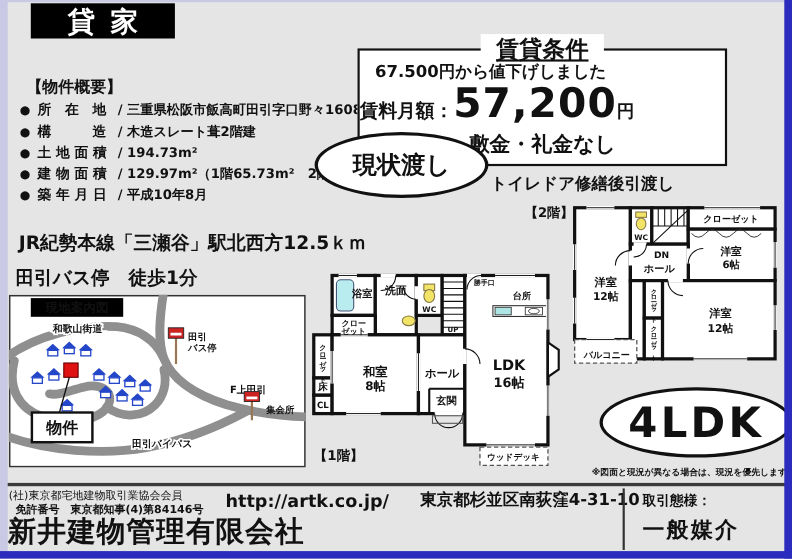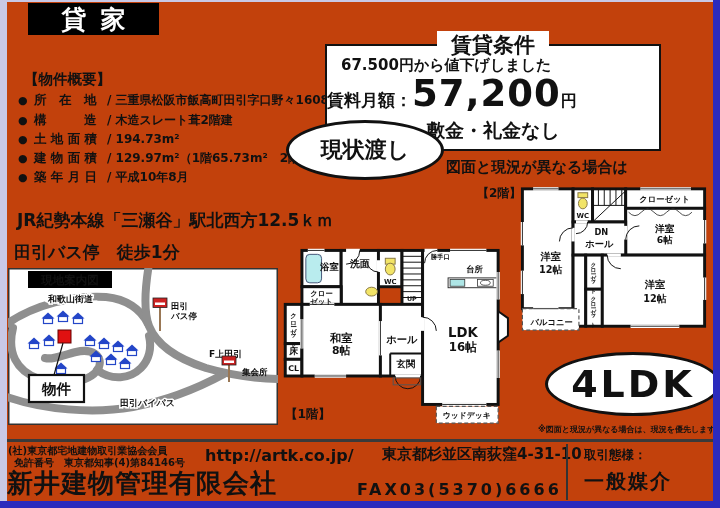--- a/index.html
+++ b/index.html
@@ -1,56 +1,56 @@
 <!DOCTYPE html>
 <html><head>
 <meta charset="utf-8">
 <style>
   html,body{margin:0;padding:0;}
-  .stage{position:relative;width:720px;height:508px;background:#c2410c;overflow:hidden;
+  .stage{position:relative;width:720px;height:508px;background:#e5e5e5;overflow:hidden;
          font-family:"DejaVu Sans",sans-serif;color:#111;}
   .abs{position:absolute;}
   
   .edge-left{left:0;top:0;width:7px;height:508px;background:#c9c9e6;}
   .edge-top{left:0;top:0;width:720px;height:2px;background:#c9c9e6;}
   .edge-right{left:713px;top:0;width:7px;height:508px;background:#2b2bbd;}
   .edge-bottom{left:0;top:501px;width:720px;height:7px;background:#2b2bbd;}
   
   .title-box{left:28px;top:3px;width:131px;height:32px;background:#000;color:#fff;
              display:flex;align-items:center;justify-content:center;font-size:25px;
              font-weight:bold;letter-spacing:14px;text-indent:14px;}
   
   .ov-heading{left:24px;top:70px;font-size:14.5px;font-weight:bold;}
   .ov-row{left:18px;display:flex;align-items:baseline;font-weight:bold;font-size:12.5px;white-space:nowrap;}
   .ov-row .bullet{width:16px;font-size:11px;}
   .ov-row .ov-label{width:67px;}
   .ov-row .ov-value{margin-left:6px;font-size:12px;}
   
   .cond-box{left:325px;top:44px;width:332px;height:103px;border:2.5px solid #111;background:#fff;}
   .cond-title{position:absolute;top:-15px;left:50%;transform:translateX(-50%);background:#fff;
-              padding:0 14px;font-size:21px;font-weight:bold;white-space:nowrap;}
+              padding:0 14px;font-size:21px;font-weight:bold;white-space:nowrap;text-decoration:underline;}
   .cond-discount{position:absolute;left:14px;top:10px;font-size:15px;font-weight:bold;}
   .cond-rent{position:absolute;left:0;right:0;top:26px;text-align:left;white-space:nowrap;}
   .rent-label{font-size:17px;font-weight:bold;}
   .rent-amount{font-size:37px;font-weight:bold;letter-spacing:1px;}
   .rent-unit{font-size:16px;font-weight:bold;}
   .cond-deposit{position:absolute;left:0;right:0;top:72px;text-align:center;font-size:19px;font-weight:bold;}
   
   .oval{border-radius:50%;background:#fff;display:flex;align-items:center;justify-content:center;font-weight:bold;}
   .as-is{left:286px;top:120px;width:152px;height:54px;border:3px solid #111;font-size:22px;z-index:5;}
   .ldk-badge{left:545px;top:352px;width:170px;height:58px;border:3.5px solid #111;font-size:38px;letter-spacing:3px;}
   .handover{left:446px;top:158px;font-size:15px;font-weight:bold;}
   
   .train{left:17px;top:209px;font-size:17px;font-weight:bold;}
   .bus{left:14px;top:241px;font-size:17px;font-weight:bold;}
   .f2-label{left:477px;top:185px;font-size:12px;font-weight:bold;}
   .disclaimer{left:538px;top:424px;font-size:8px;font-weight:bold;white-space:nowrap;}
   
   .footer-line{left:0;top:439px;width:720px;height:3px;background:#3a3a3a;}
-  .membership{left:8px;top:444px;font-size:10px;font-weight:bold;text-align:center;}
+  .membership{left:8px;top:444px;font-size:10px;font-weight:normal;text-align:center;}
   .license{left:14px;top:456px;font-size:10px;font-weight:bold;}
   .company{left:7px;top:466px;font-size:26px;font-weight:bold;letter-spacing:1px;}
   .url{left:205px;top:446px;font-size:16px;font-weight:bold;}
   .office-address{left:382px;top:445px;font-size:15px;font-weight:bold;}
   .tel{left:368px;top:462px;font-size:16px;font-weight:bold;letter-spacing:3px;margin-top:48px;}
   .fax{left:357px;top:480px;font-size:16px;font-weight:bold;letter-spacing:3px;}
   .vline{left:566px;top:444px;width:2px;height:56px;background:#333;}
   .deal-label{left:584px;top:447px;font-size:12.5px;font-weight:bold;}
   .deal-type{left:584px;top:468px;font-size:20px;font-weight:bold;letter-spacing:2px;}
   svg text{font-family:"DejaVu Sans",sans-serif;font-weight:bold;fill:#111;}
@@ -96,21 +96,21 @@
     <div class="cond-discount">67.500円から値下げしました</div>
     <div class="cond-rent">
       <span class="rent-label">賃料月額：</span><span class="rent-amount">57,200</span><span class="rent-unit">円</span>
     </div>
     <div class="cond-deposit">敷金・礼金なし</div>
   </div>
 
   <div class="abs oval as-is">
     <span>現状渡し</span>
   </div>
-  <div class="abs handover">図面と現況が異なる場合は</div>
+  <div class="abs handover">トイレドア修繕後引渡し</div>
 
   <div class="abs train">JR紀勢本線「三瀬谷」駅北西方12.5ｋｍ</div>
   <div class="abs bus">田引バス停　徒歩1分</div>
 
   <svg class="abs" style="left:8px;top:268px" width="270" height="157" viewBox="0 0 270 157">
     <defs>
       <g id="house">
         <polygon points="-6.5,0.5 0,-5.5 6.5,0.5" fill="#2446c8"></polygon>
         <rect x="-4.5" y="0.5" width="9" height="5" fill="#fff" stroke="#2446c8" stroke-width="1.2"></rect>
       </g>
@@ -327,21 +327,20 @@
 
   <div class="abs disclaimer">※図面と現況が異なる場合は、現況を優先します</div>
 
   <div class="abs footer-line"></div>
   <div class="abs membership">(社)東京都宅地建物取引業協会会員</div>
   <div class="abs license">免許番号　東京都知事(4)第84146号</div>
   <div class="abs company">新井建物管理有限会社</div>
   <div class="abs url">http://artk.co.jp/</div>
   <div class="abs office-address">東京都杉並区南荻窪4-31-10</div>
   <div class="abs tel">TEL03(3334)6666</div>
-  <div class="abs fax">FAX03(5370)6666</div>
   <div class="abs vline"></div>
   <div class="abs deal-label">取引態様：</div>
   <div class="abs deal-type">一般媒介</div>
 
   <div class="abs edge-top"></div>
   <div class="abs edge-left"></div>
   <div class="abs edge-right"></div>
   <div class="abs edge-bottom"></div>
 </div>
 

